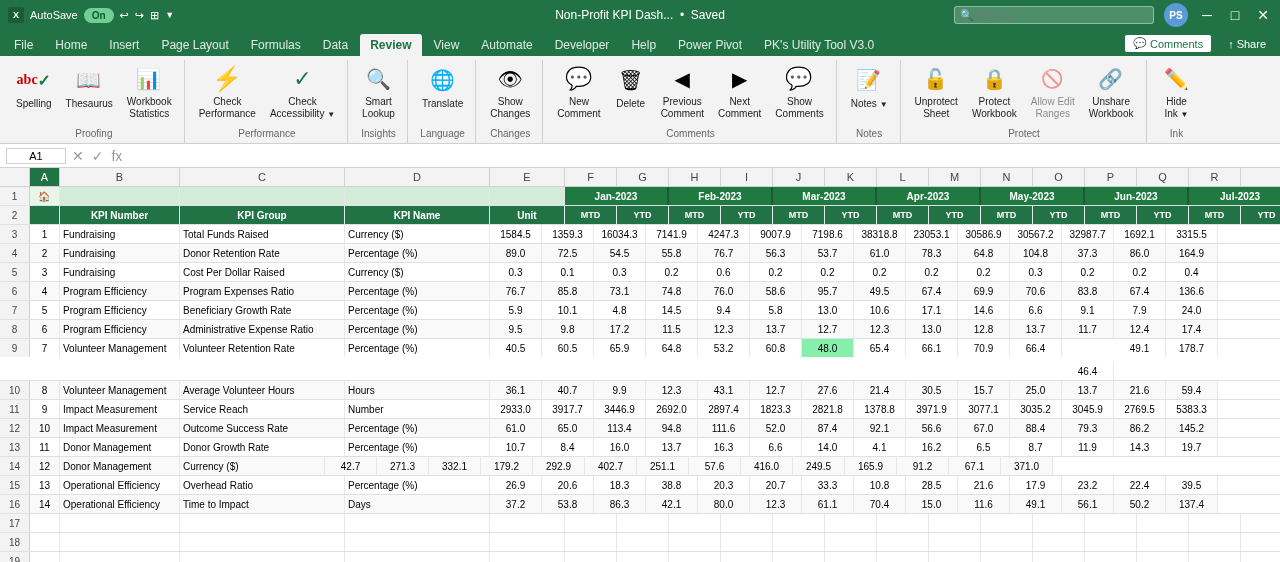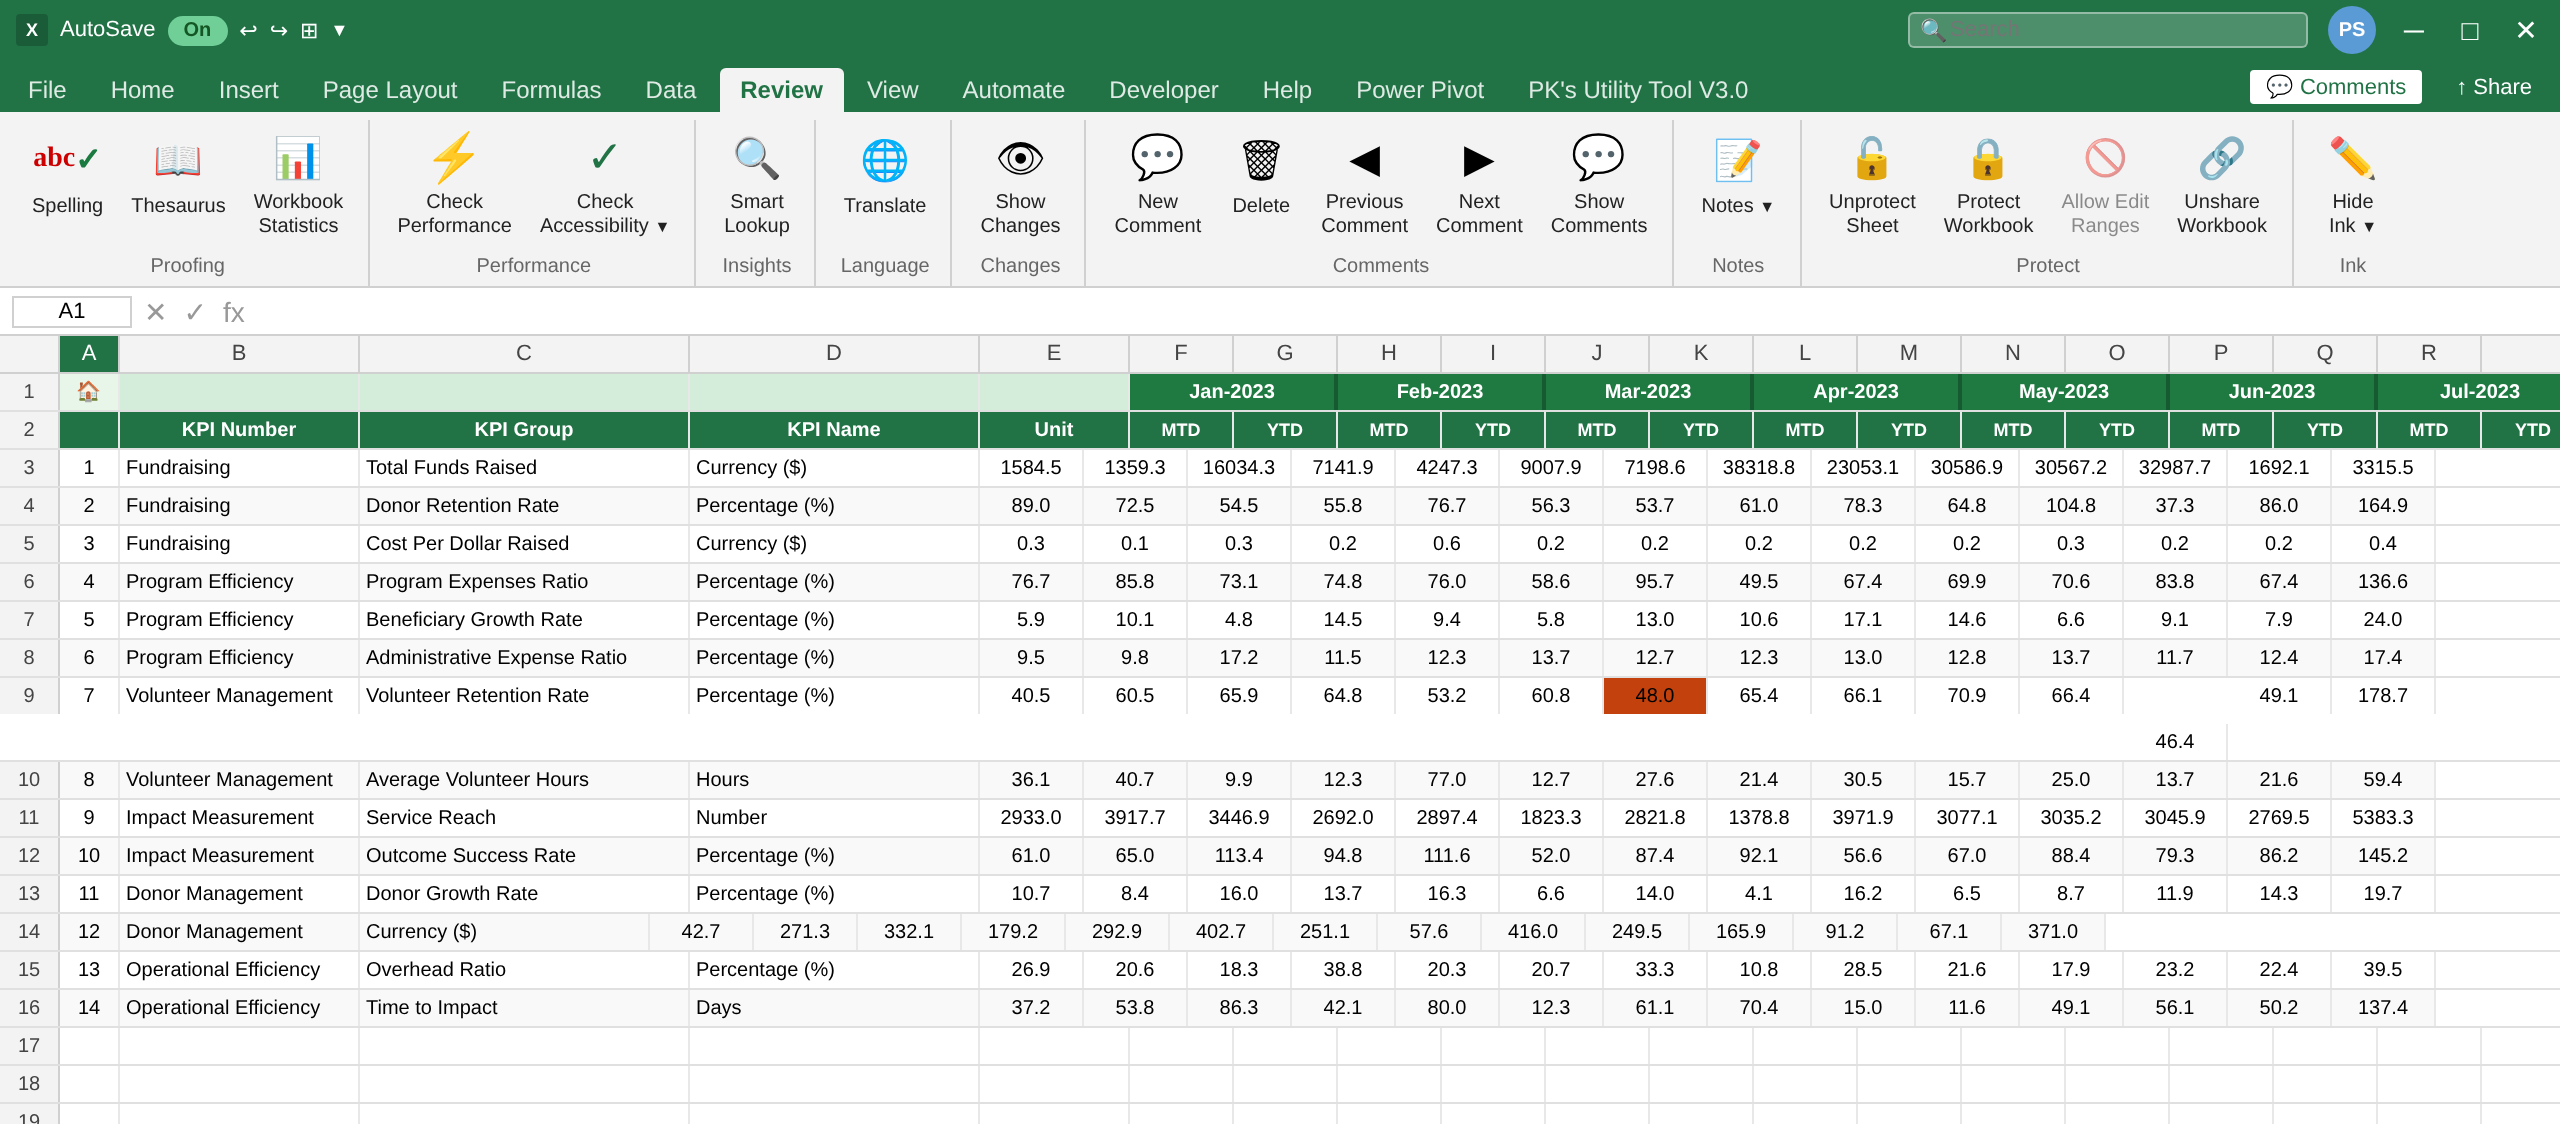--- a/index.html
+++ b/index.html
@@ -241,20 +241,25 @@
 <div class="title-bar">
   <div class="title-bar-left">
     <div class="title-icon">X</div>
     <span>AutoSave</span>
     <span class="toggle-on">On</span>
 
     <span style="cursor:pointer;">↩</span>
     <span style="cursor:pointer;">↪</span>
     <span style="cursor:pointer;">⊞</span>
     <span style="cursor:pointer; font-size:9px;">▼</span>
+  </div>
+  <div class="title-bar-center">
+    <span>Non-Profit KPI Dash...</span>
+    &nbsp;•&nbsp;
+    <span>Saved</span>
   </div>
   <div class="title-bar-right">
     <div style="position:relative; display:flex; align-items:center;">
       <span style="position:absolute; left:6px; font-size:11px;">🔍</span>
       <input type="text" class="search-bar" placeholder="Search" style="">
     </div>
     <div class="user-avatar">PS</div>
     <span class="win-btn">─</span>
     <span class="win-btn">□</span>
     <span class="win-btn">✕</span>
@@ -632,40 +637,40 @@
     <div class="cell center" style="width:30px;background:#ffffff;">7</div>
     <div class="cell" style="width:120px;background:#ffffff;">Volunteer Management</div>
     <div class="cell" style="width:165px;background:#ffffff;">Volunteer Retention Rate</div>
     <div class="cell" style="width:145px;background:#ffffff;">Percentage (%)</div>
     <div class="cell center" style="width:52px;background:#ffffff;">40.5</div>
     <div class="cell center" style="width:52px;background:#ffffff;">60.5</div>
     <div class="cell center" style="width:52px;background:#ffffff;">65.9</div>
     <div class="cell center" style="width:52px;background:#ffffff;">64.8</div>
     <div class="cell center" style="width:52px;background:#ffffff;">53.2</div>
     <div class="cell center" style="width:52px;background:#ffffff;">60.8</div>
-    <div class="cell center" style="width:52px;background:#c2410c;">48.0</div>
+    <div class="cell center" style="width:52px;background:#86efac;">48.0</div>
     <div class="cell center" style="width:52px;background:#ffffff;">65.4</div>
     <div class="cell center" style="width:52px;background:#ffffff;">66.1</div>
     <div class="cell center" style="width:52px;background:#ffffff;">70.9</div>
     <div class="cell center" style="width:52px;background:#ffffff;">66.4</div>
     <div class="cell center" style="width:52px;background:#ffffff;margin-top:23px;">46.4</div>
     <div class="cell center" style="width:52px;background:#ffffff;">49.1</div>
     <div class="cell center" style="width:52px;background:#ffffff;">178.7</div>
   </div>
         <div class="grid-row">
     <div class="row-num">10</div>
     <div class="cell center" style="width:30px;background:#f9f9f9;">8</div>
     <div class="cell" style="width:120px;background:#f9f9f9;">Volunteer Management</div>
     <div class="cell" style="width:165px;background:#f9f9f9;">Average Volunteer Hours</div>
     <div class="cell" style="width:145px;background:#f9f9f9;">Hours</div>
     <div class="cell center" style="width:52px;background:#f9f9f9;">36.1</div>
     <div class="cell center" style="width:52px;background:#f9f9f9;">40.7</div>
     <div class="cell center" style="width:52px;background:#f9f9f9;">9.9</div>
     <div class="cell center" style="width:52px;background:#f9f9f9;">12.3</div>
-    <div class="cell center" style="width:52px;background:#f9f9f9;">77.0</div>
+    <div class="cell center" style="width:52px;background:#f9f9f9;">43.1</div>
     <div class="cell center" style="width:52px;background:#f9f9f9;">12.7</div>
     <div class="cell center" style="width:52px;background:#f9f9f9;">27.6</div>
     <div class="cell center" style="width:52px;background:#f9f9f9;">21.4</div>
     <div class="cell center" style="width:52px;background:#f9f9f9;">30.5</div>
     <div class="cell center" style="width:52px;background:#f9f9f9;">15.7</div>
     <div class="cell center" style="width:52px;background:#f9f9f9;">25.0</div>
     <div class="cell center" style="width:52px;background:#f9f9f9;">13.7</div>
     <div class="cell center" style="width:52px;background:#f9f9f9;">21.6</div>
     <div class="cell center" style="width:52px;background:#f9f9f9;">59.4</div>
   </div>

